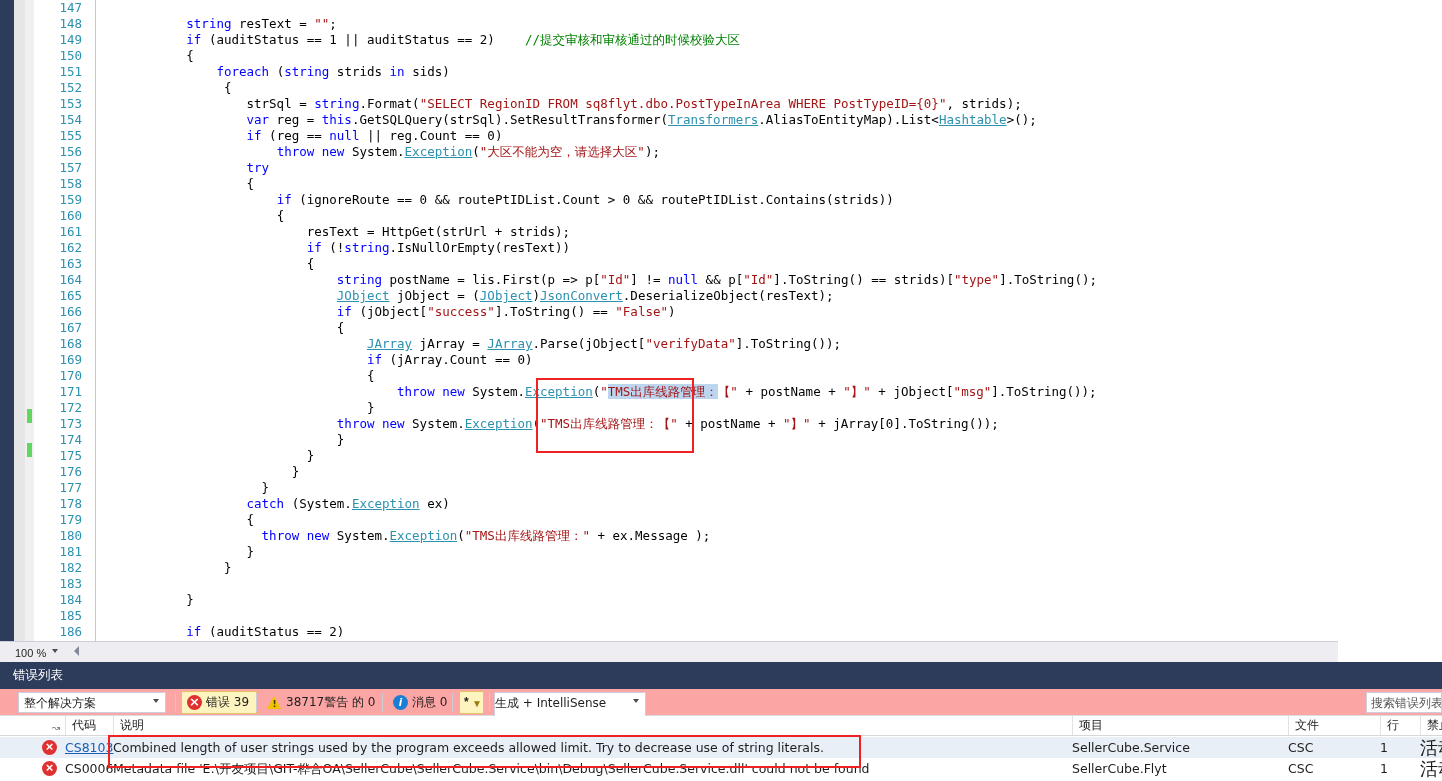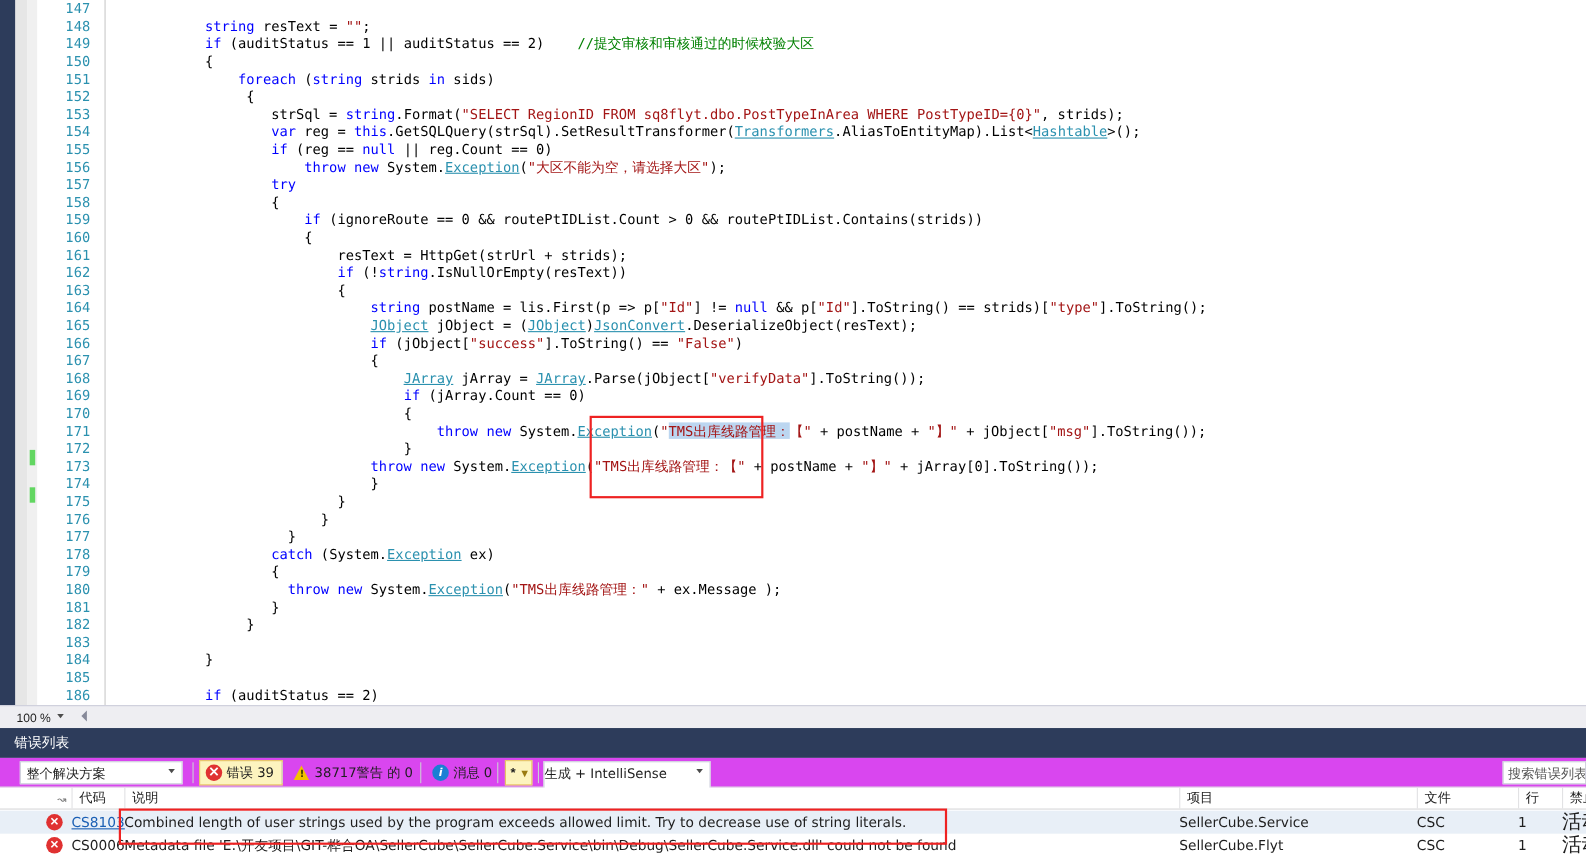--- a/index.html
+++ b/index.html
@@ -75,21 +75,21 @@
 
   
   .code-redbox {
     position: absolute; left: 536px; top: 378px; width: 158px; height: 75px;
     border: 2px solid #ee2222; box-sizing: border-box;
     pointer-events: none;
   }
 
   
   .zoombar {
-    position: absolute; left: 0; top: 641px; width: 1442px; height: 21px;
+    position: absolute; left: 0; top: 641px; width: 1338px; height: 21px;
     background: #eeeef2; border-top: 1px solid #cccedb;
     box-sizing: border-box;
   }
   .zoom-combo {
     position: absolute; left: 11px; top: 2px; width: 58px; height: 17px;
     background: #eeeef2; border: 1px solid #eeeef2;
     font-size: 11px; color: #1e1e1e; line-height: 17px; padding-left: 3px;
     box-sizing: border-box;
   }
   .zoom-arrow {
@@ -122,21 +122,21 @@
     position: absolute; left: 13px; top: 5px;
     font-size: 12.5px; color: #ffffff;
     font-family: "DejaVu Sans", sans-serif;
   }
   .err-body {
     position: absolute; left: 0; top: 27px; width: 1442px; height: 92px;
     background: #ffffff;
   }
   .err-toolbar {
     position: absolute; left: 0; top: 0; width: 1442px; height: 27px;
-    background: #d946ef; border-bottom: 1px solid #dcdce0;
+    background: #fca5a5; border-bottom: 1px solid #dcdce0;
     box-sizing: border-box;
   }
   .scope-combo {
     position: absolute; left: 18px; top: 3px; width: 148px; height: 21px;
     background: #ffffff; border: 1px solid #cccedb; box-sizing: border-box;
     font-size: 12px; color: #1e1e1e; line-height: 20px; padding-left: 5px;
     font-family: "DejaVu Sans", sans-serif;
   }
   .scope-arrow {
     position: absolute; left: 153px; top: 10px; width: 0; height: 0;

